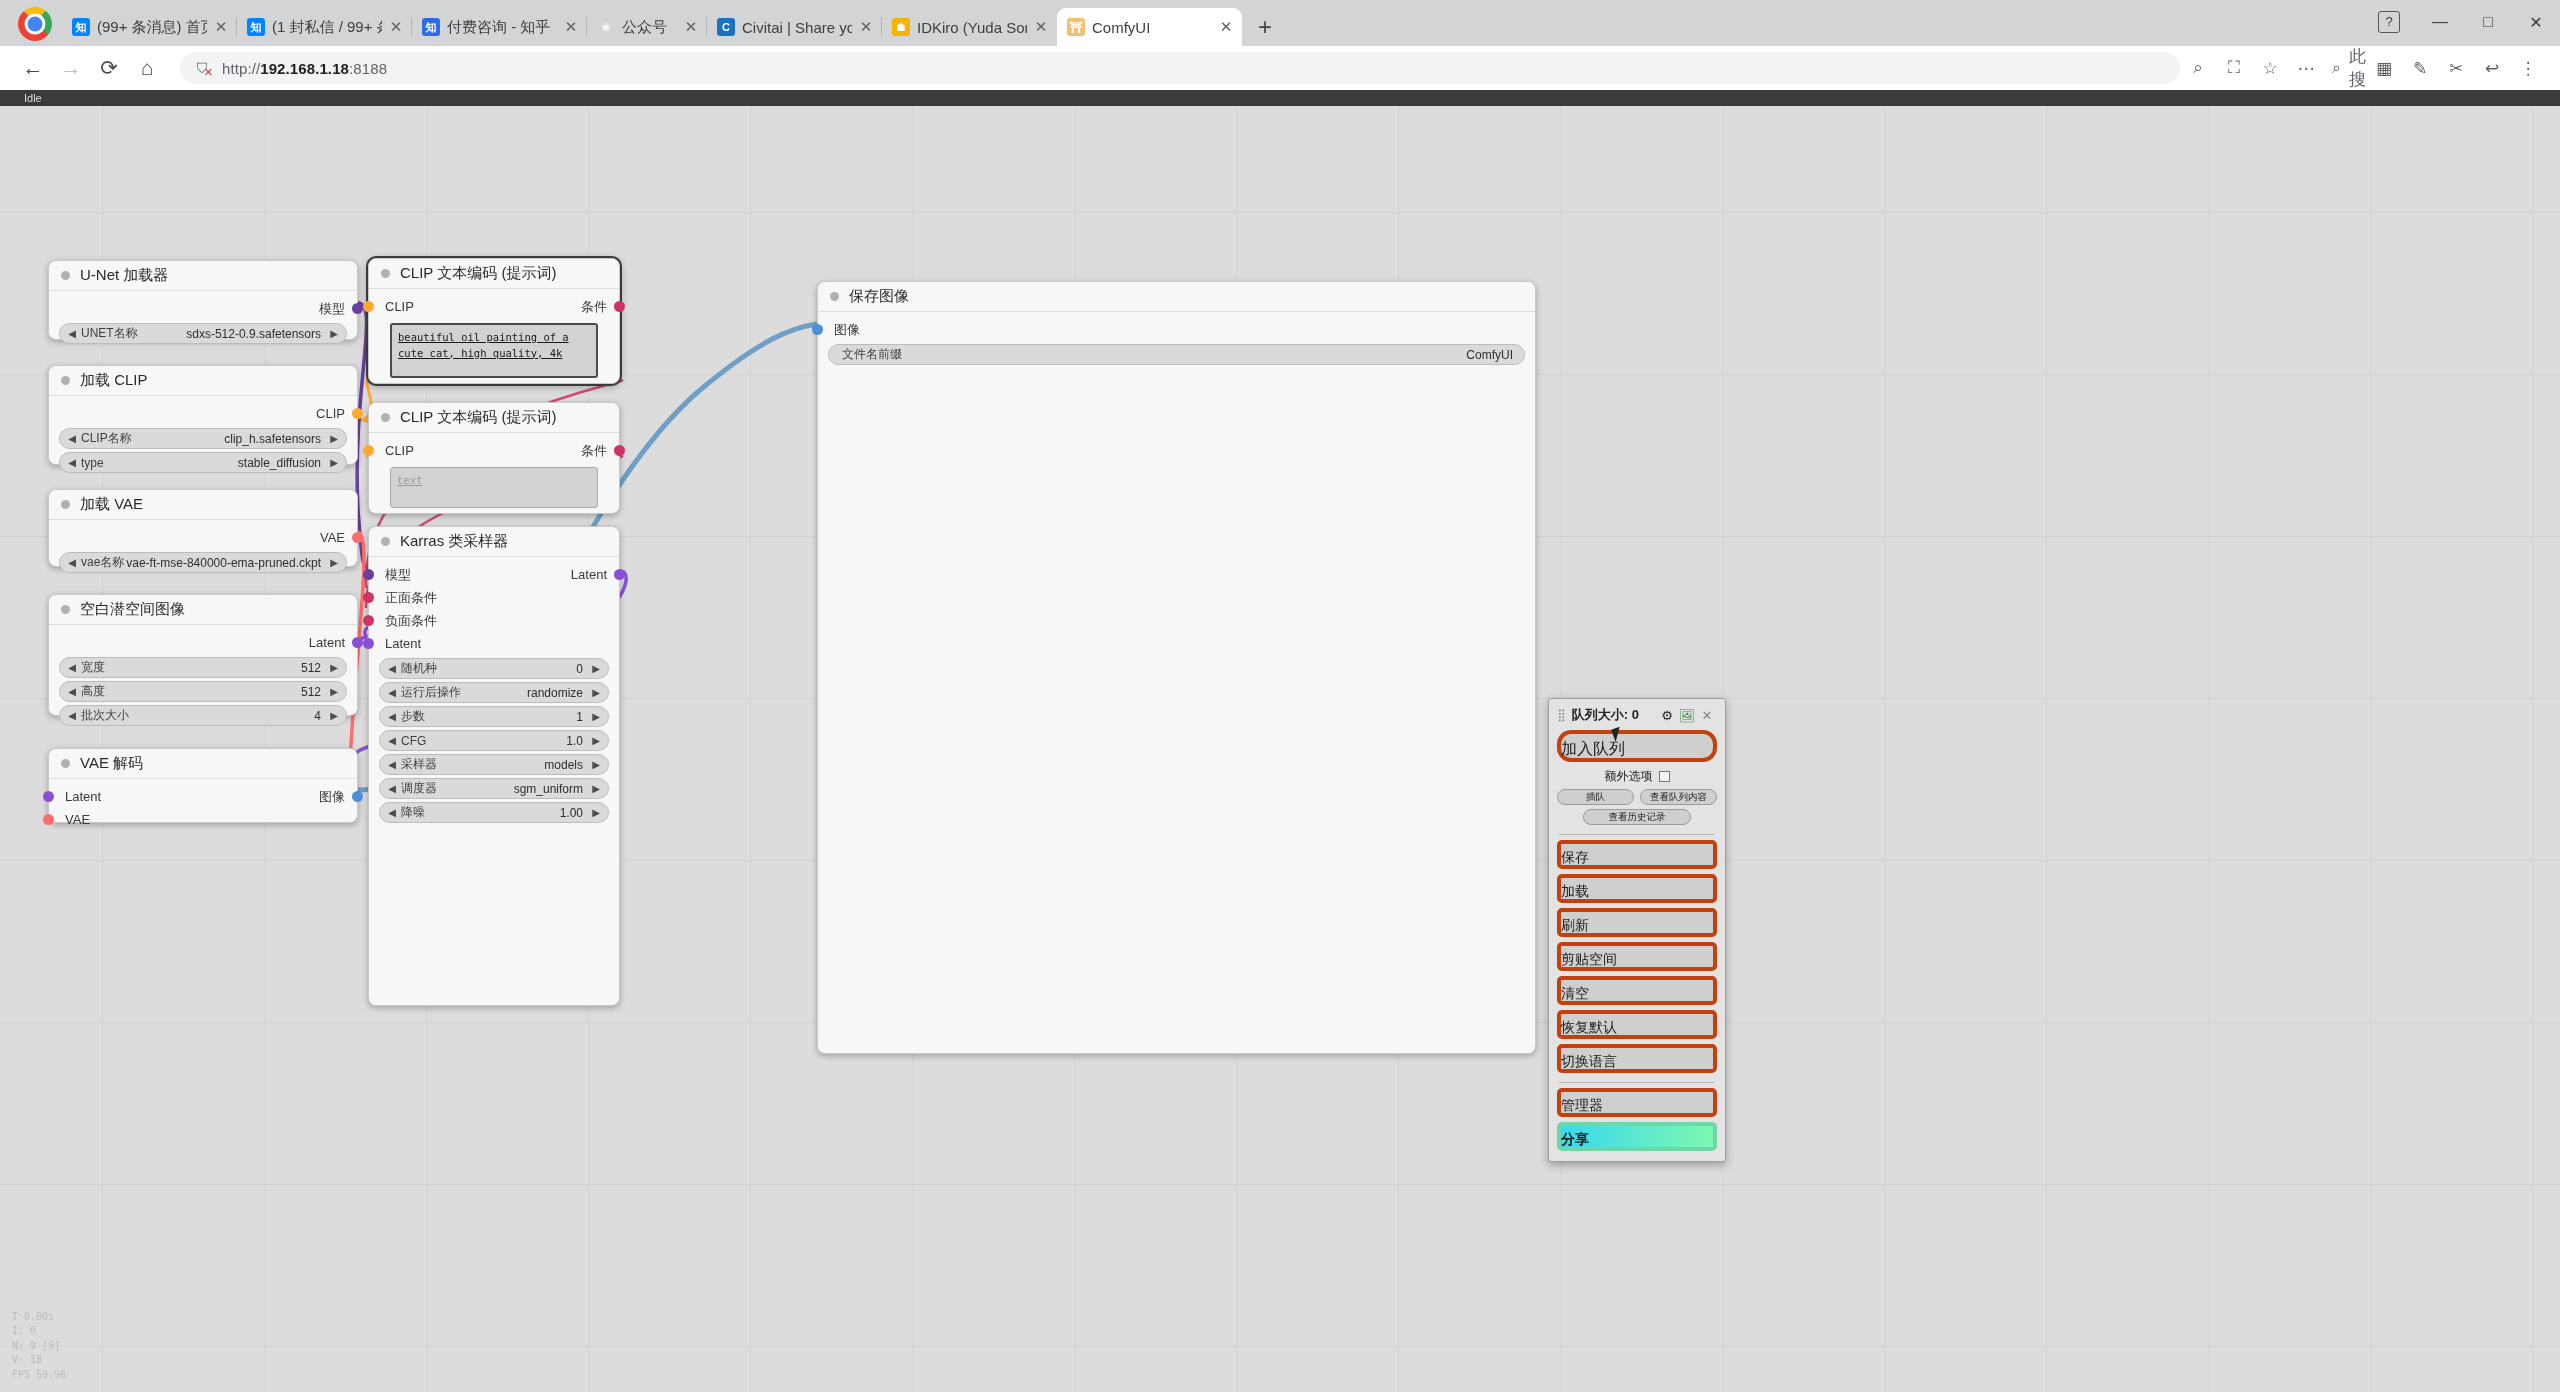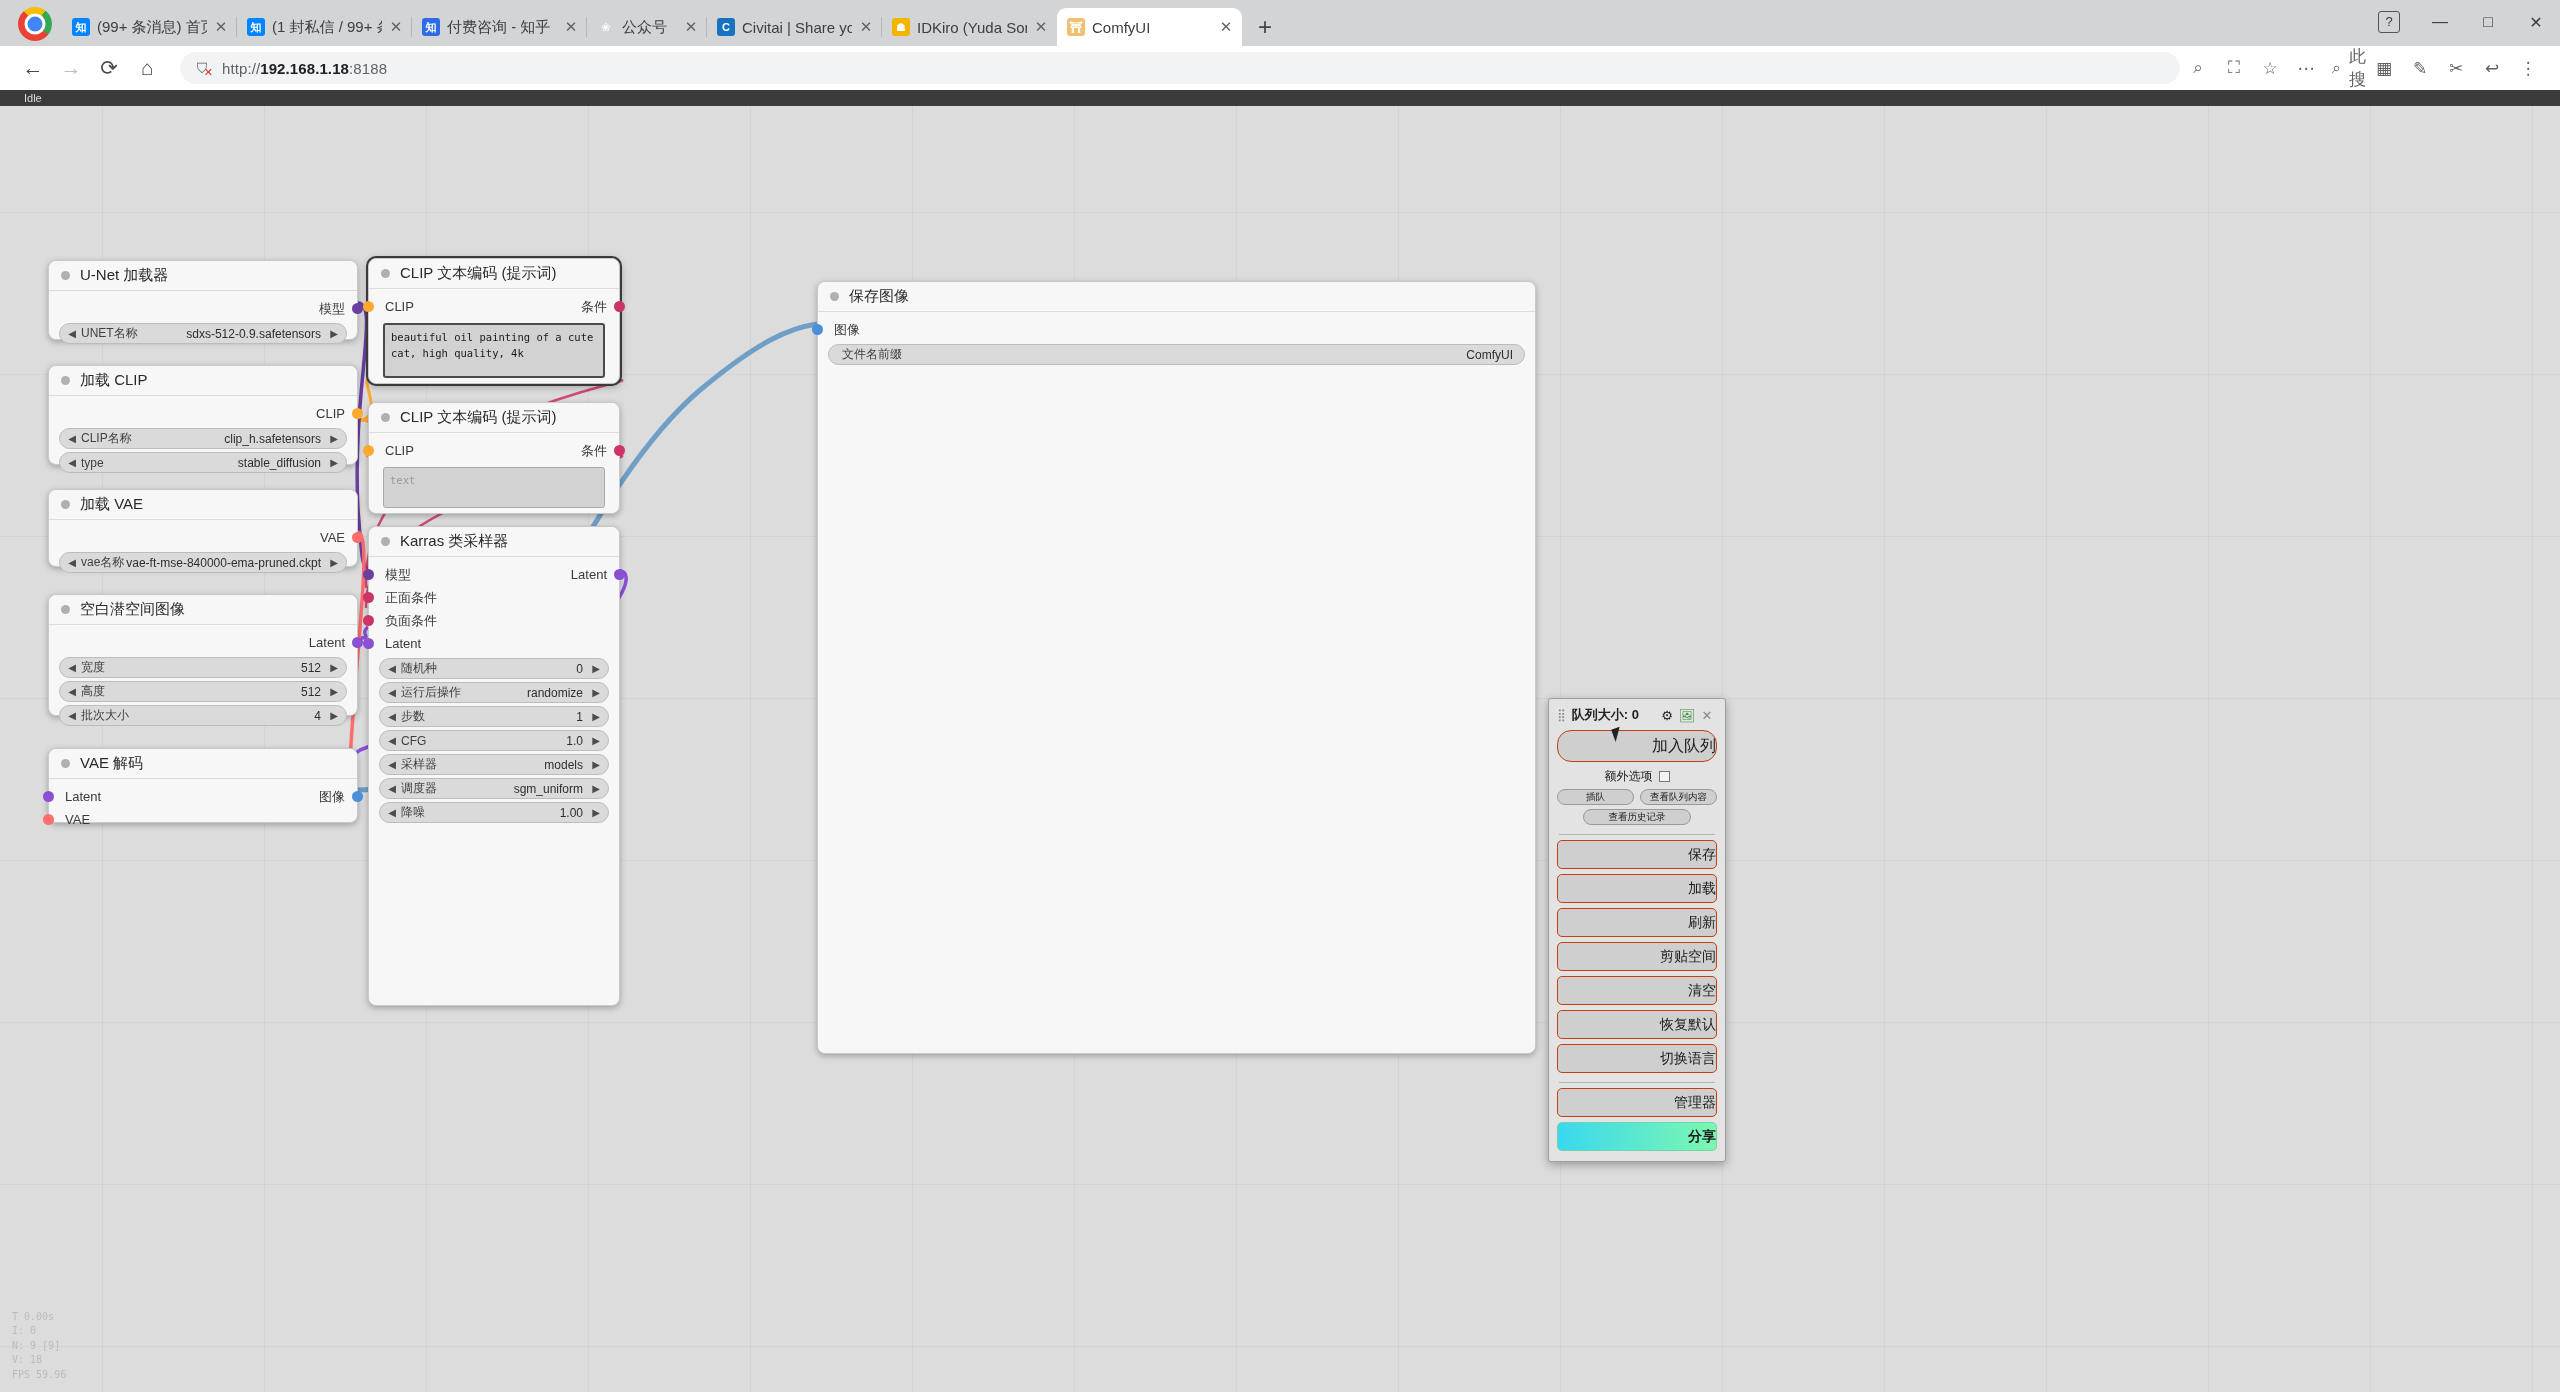--- a/index.html
+++ b/index.html
@@ -85,34 +85,34 @@
 
   .widget { height:21px; margin:3px 10px; background:#dadada; border:1px solid #bcbcbc;
      border-radius:11px; display:flex; align-items:center; justify-content:space-between;
      padding:0 5px; font-size:12px; color:#3a3a3a; }
   .widget .arr { font-size:10px; color:#4c4c4c; width:14px; text-align:center; flex:0 0 auto;}
   .widget .wname { flex:0 0 auto; padding-left:2px; color:#3f3f3f; }
   .widget .wval { flex:1 1 auto; text-align:right; padding-right:6px; color:#2e2e2e;
      overflow:hidden; white-space:nowrap; }
   .widget.noarrow .wname{ padding-left:8px;}
 
-  .textwidget { margin:5px 14px; background:#d2d2d2; border:2px solid #4a4a4a; border-radius:3px;
+  .textwidget { margin:5px 21px; background:#d2d2d2; border:2px solid #4a4a4a; border-radius:3px;
      padding:5px 6px; font-family:"DejaVu Sans Mono","Liberation Mono",monospace;
-     font-size:10.5px; color:#1a1a1a; line-height:1.5; overflow:hidden; word-break:break-word; }
+     font-size:10.5px; color:#1a1a1a; line-height:1.5; overflow:hidden; word-break:break-word;text-decoration:underline; }
   .textwidget.empty { border:1px solid #a9a9a9; color:#9a9a9a; }
 
   
   #menu { position:absolute; z-index:30; background:#e3e3e3; border:1px solid #9e9e9e;
      border-radius:3px; box-shadow:0 3px 10px rgba(0,0,0,.3); padding:6px 8px 10px 8px; }
   .menu-head { display:flex; align-items:center; height:20px; font-size:13px; color:#222; }
   .menu-head .grip { color:#888; font-size:12px; letter-spacing:-1px; margin-right:7px; }
   .menu-head .qsize { flex:1 1 auto; font-weight:600; }
   .menu-head .mi { width:20px; text-align:center; font-size:13px; }
-  .mbtn { display:block; width:100%; height:29px; line-height:26px; text-align:right;
-     background:#cfcfcf; border:1px solid #c2410c; border-radius:5px; font-size:14px; color:#1c1c1c;
+  .mbtn { display:block; width:100%; height:29px; line-height:26px; text-align:left;
+     background:#cfcfcf; border:4px solid #c2410c; border-radius:5px; font-size:14px; color:#1c1c1c;
      margin-top:5px; font-family:"Liberation Sans",sans-serif; }
   .mbtn.big { height:32px; line-height:29px; font-size:16px; border-radius:14px; }
   .mbtn.wide { border-radius:5px; }
   .mbtn.share { background:linear-gradient(90deg,#3ad8ef,#7df8b0); border-color:#6fd6a8; font-weight:600; }
   .mbtn.manager { background:#cfcfcf; }
   .extra-row { text-align:right; font-size:12px; color:#222; margin-top:6px; display:flex;
      align-items:center; justify-content:center; gap:6px;}
   .extra-row .cbx { width:11px; height:11px; border:1px solid #777; background:#f3f3f3; display:inline-block;}
   .small-row { display:flex; gap:6px; margin-top:4px; }
   .sbtn { flex:1 1 0; height:16px; line-height:14px; text-align:center; background:#cfcfcf;

